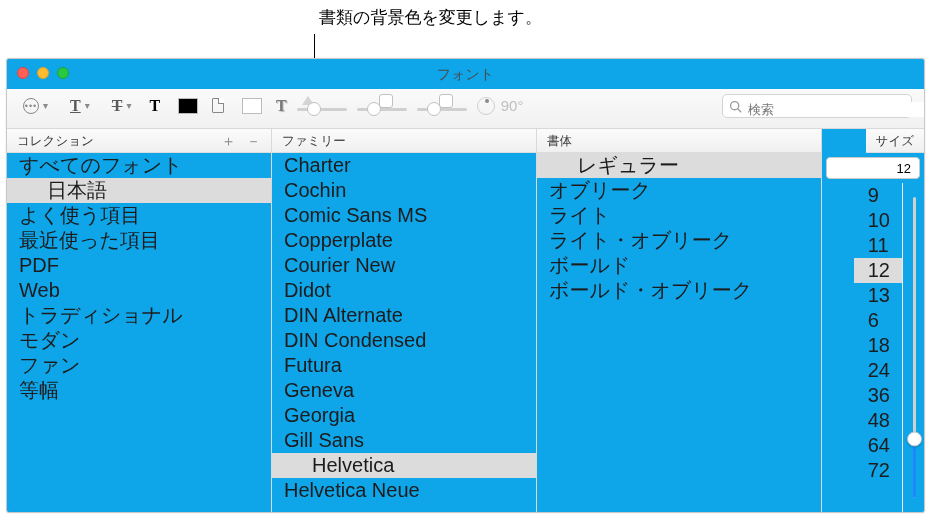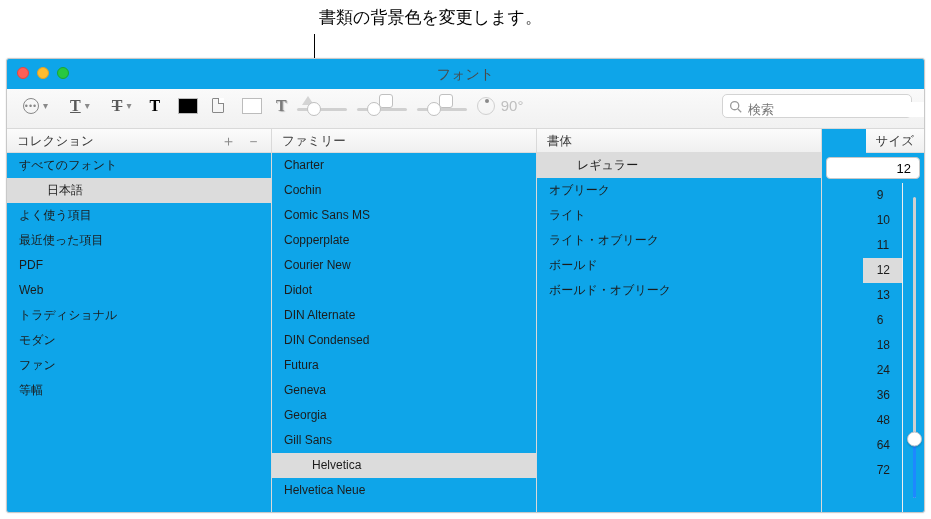--- a/index.html
+++ b/index.html
@@ -45,21 +45,21 @@
 
     .columns { display: flex; height: calc(100% - 70px); }
     .col { border-right: 1px solid #d9d9d9; display: flex; flex-direction: column; overflow: hidden; }
     .col:last-child { border-right: none; }
     .col-header {
       height: 24px; line-height: 24px; padding: 0 10px; font-size: 12.5px;
       color: #3a3a3a; background: linear-gradient(#fbfbfb,#f0f0f0);
       border-bottom: 1px solid #dcdcdc; display: flex; align-items: center; justify-content: space-between;
     }
     .col-header .hdr-actions { display: flex; gap: 10px; color: #8a8a8a; font-size: 15px; }
-    .list { flex: 1; overflow-y: auto; font-size: 12px; color: #1c1c1c; }
+    .list { flex: 1; overflow-y: auto; font-size: 20px; color: #1c1c1c; }
     .list-item { height: 25px; line-height: 25px; padding: 0 12px; white-space: nowrap; }
     .list-item.selected { background: #dcdcdc; padding-left: 40px; }
 
     .col.collection { width: 265px; }
     .col.family { width: 265px; }
     .col.typeface { flex: 1; }
     .col.size { width: 102px; align-items: flex-end; }
 
     .size-input {
       width: calc(100% - 8px); margin: 4px; height: 22px; border: 1px solid #c8c8c8;

